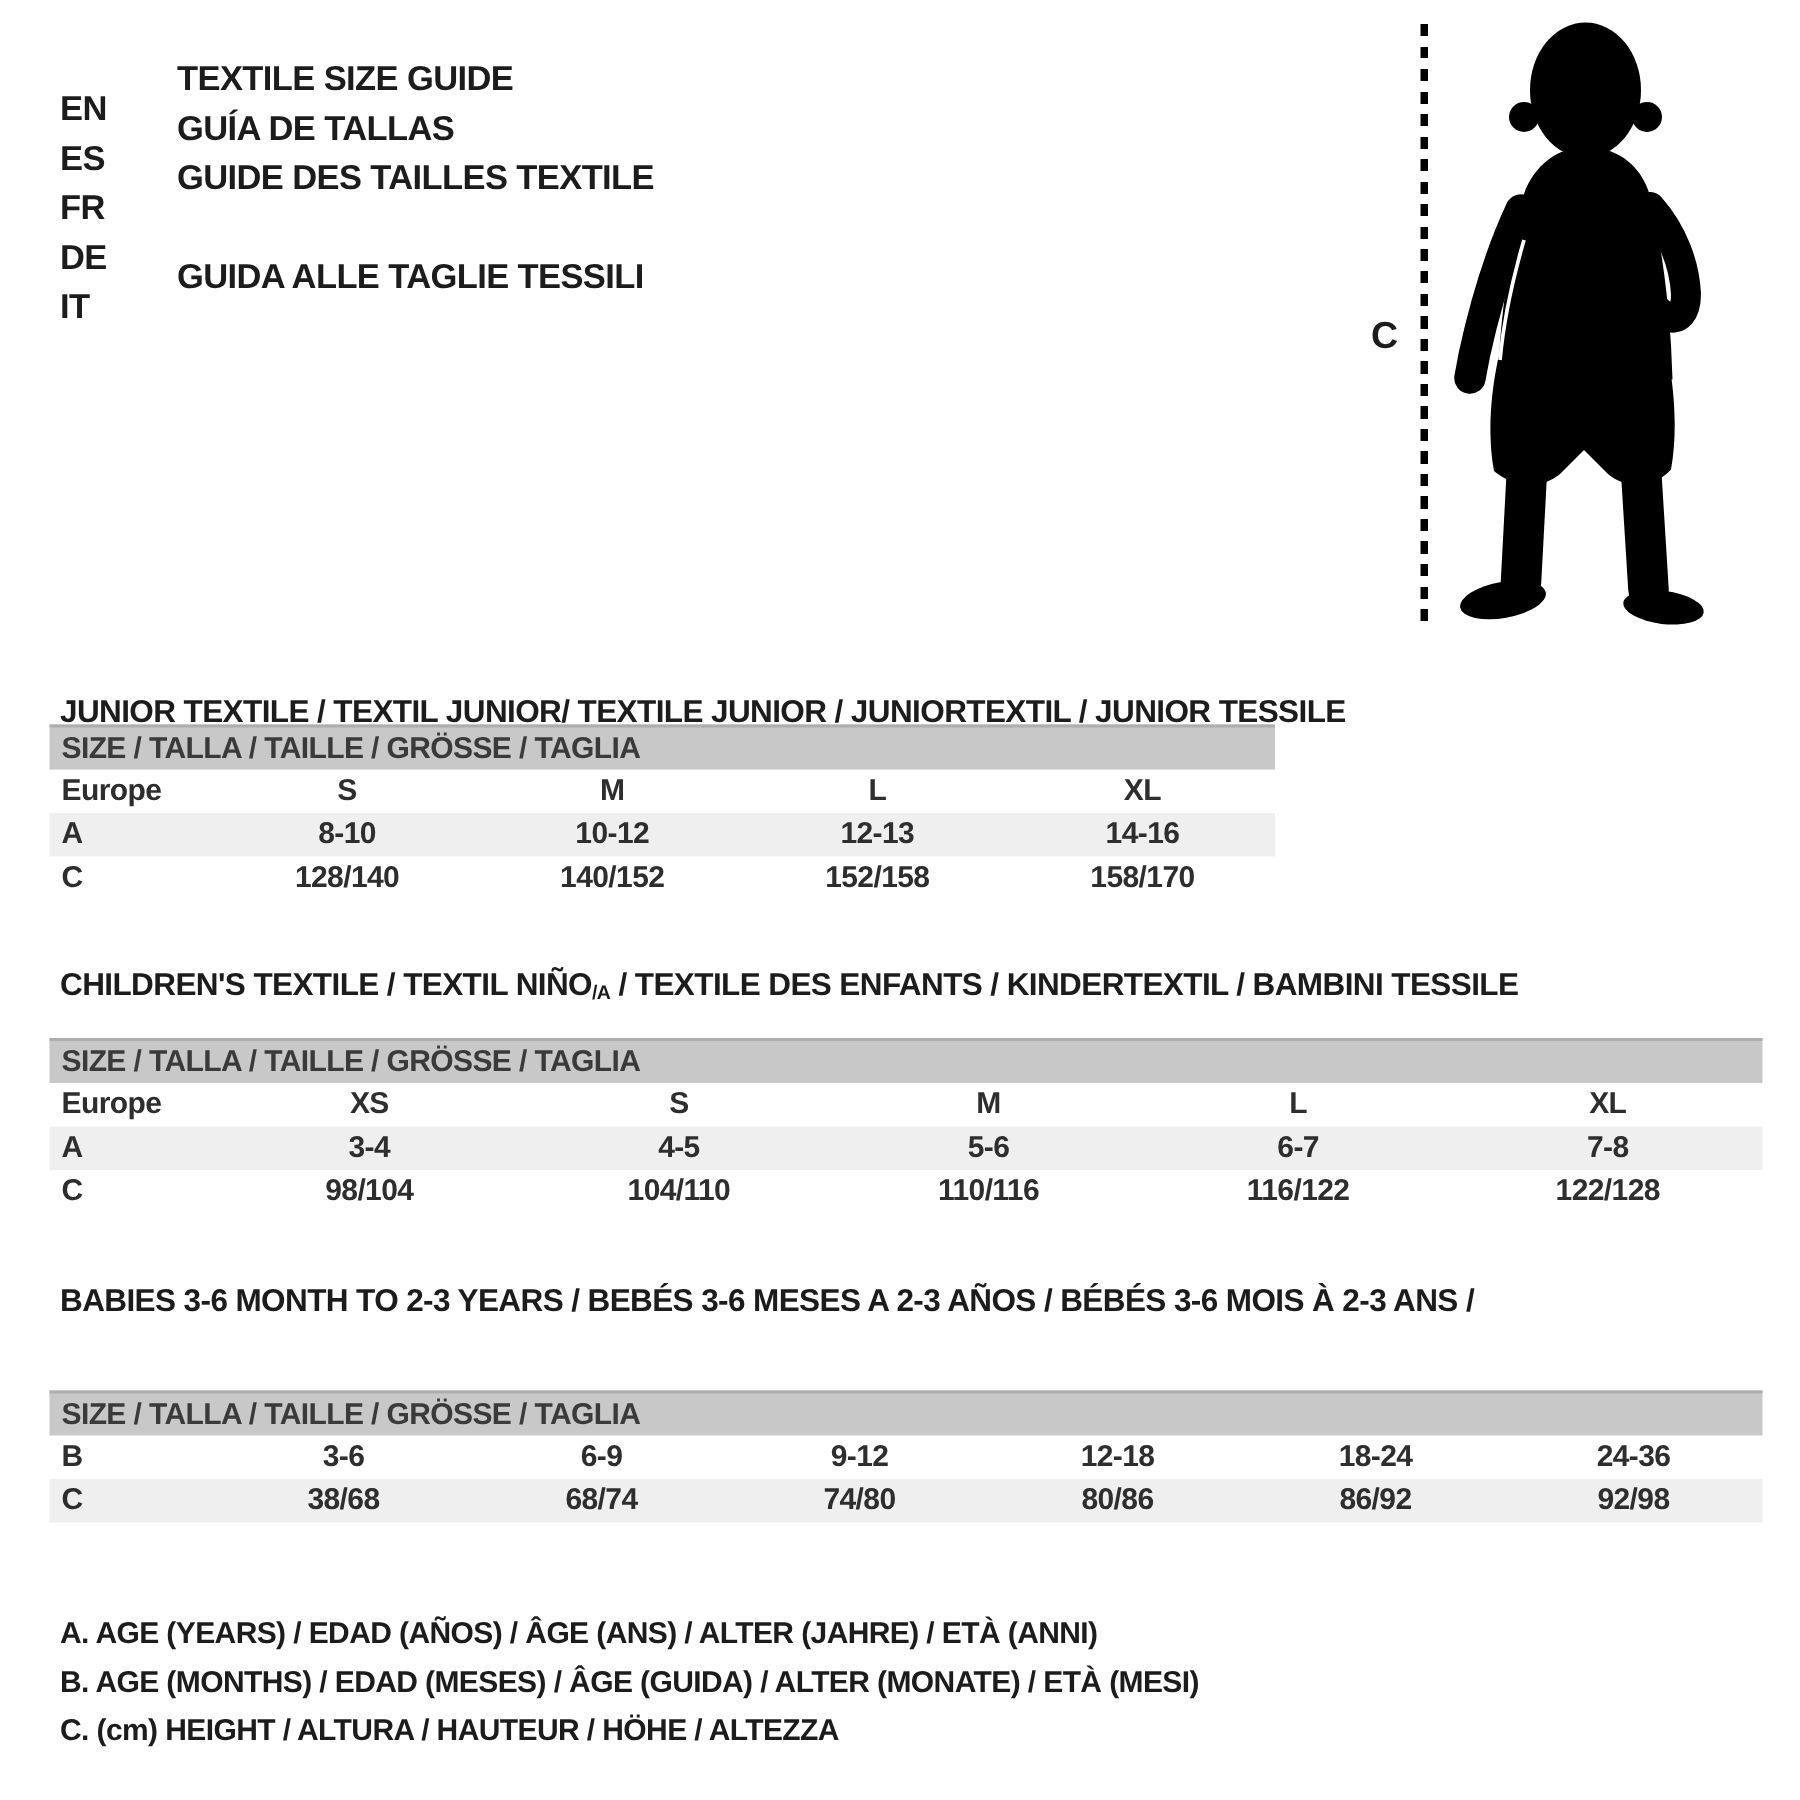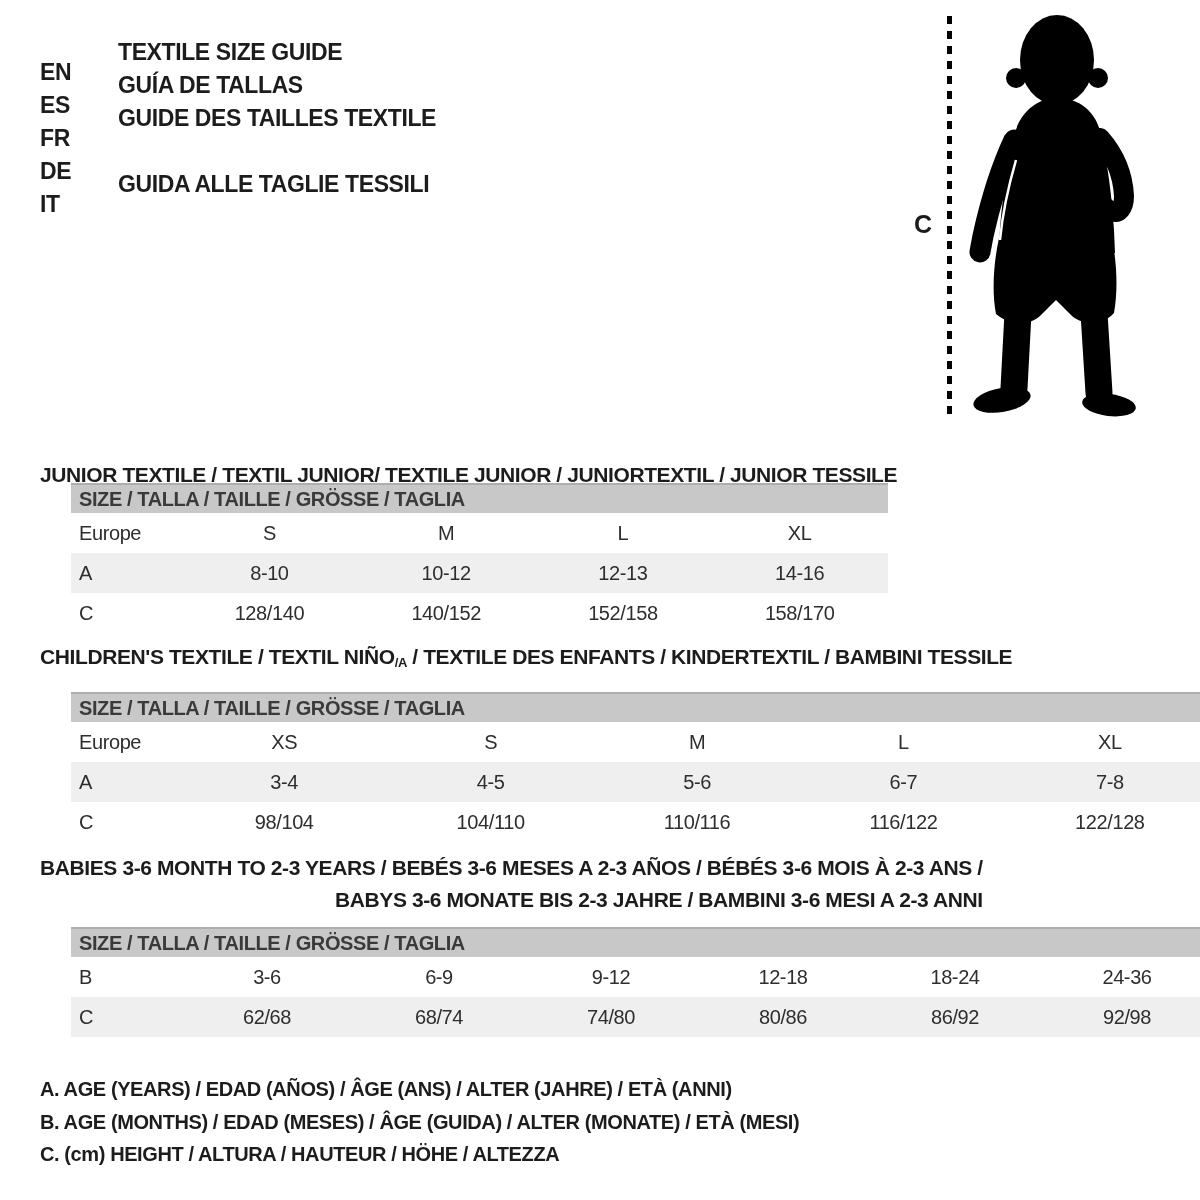--- a/index.html
+++ b/index.html
@@ -30,31 +30,31 @@
                    font-size: 25px; font-weight: 700; }
   .baby-svg { position: absolute; left: 952px; top: 8px; color: var(--silhouette, #000); }
 
   
   .section-title { position: absolute; font-size: 21px; font-weight: 700;
                    letter-spacing: -0.4px; white-space: nowrap; line-height: 24px; }
   .section-title .ssub { font-size: 0.62em; vertical-align: -0.22em; }
   .two-line { line-height: 32px; }
 
   
-  .sg-table { position: absolute; margin-left: 38px; }
+  .sg-table { position: absolute; }
   .size-bar {
     height: 30px; box-sizing: border-box;
     background: var(--bar_bg, #c8c8c8);
     border-top: 2px solid var(--bar_border, #aeaeae);
     display: flex; align-items: center; padding-left: 8px;
     font-size: 20px; font-weight: 700; letter-spacing: -0.4px;
     color: var(--bar_ink, #3a3a3a);
   }
-  .trow { display: flex; align-items: center; height: 40px;
-          font-size: 20px; font-weight: 400; letter-spacing: -0.4px;
+  .trow { display: flex; align-items: center; height: 29px;
+          font-size: 20px; font-weight: 700; letter-spacing: -0.4px;
           color: var(--table_ink, #2e2e2e); }
   .trow.alt { background: var(--alt_row_bg, #efefef); }
   .tlabel { width: 110px; flex: 0 0 110px; padding-left: 8px; box-sizing: border-box; }
   .tcell { flex: 1 1 0; text-align: center; }
 
   
   .legend { position: absolute; left: 40px; top: 1073px;
             font-size: 20px; font-weight: 700; letter-spacing: -0.4px; line-height: 32.5px;
             white-space: nowrap; }
 </style>
@@ -169,41 +169,40 @@
   <div class="trow">
     <span class="tlabel">C</span>
     <span class="tcell">98/104</span>
     <span class="tcell">104/110</span>
     <span class="tcell">110/116</span>
     <span class="tcell">116/122</span>
     <span class="tcell">122/128</span>
   </div>
 </div>
 
-<div class="section-title two-line" style="left:40px; top:852px;text-align:right;">
+<div class="section-title two-line" style="left:40px; top:852px;">
   <div>BABIES 3-6 MONTH TO 2-3 YEARS / BEBÉS 3-6 MESES A 2-3 AÑOS / BÉBÉS 3-6 MOIS À 2-3 ANS /</div>
-  <div>BABYS 3-6 MONATE BIS 2-3 JAHRE / BAMBINI 3-6 MESI A 2-3 ANNI</div>
 </div>
 
 <div class="sg-table" style="left:33px; top:927px; width:1142px;">
   <div class="size-bar">
     <span>SIZE / TALLA / TAILLE / GRÖSSE / TAGLIA</span>
   </div>
   <div class="trow">
     <span class="tlabel">B</span>
     <span class="tcell">3-6</span>
     <span class="tcell">6-9</span>
     <span class="tcell">9-12</span>
     <span class="tcell">12-18</span>
     <span class="tcell">18-24</span>
     <span class="tcell">24-36</span>
   </div>
   <div class="trow alt">
     <span class="tlabel">C</span>
-    <span class="tcell">62/68</span>
+    <span class="tcell">38/68</span>
     <span class="tcell">68/74</span>
     <span class="tcell">74/80</span>
     <span class="tcell">80/86</span>
     <span class="tcell">86/92</span>
     <span class="tcell">92/98</span>
   </div>
 </div>
 
 <div class="legend">
   <div>A. AGE (YEARS) / EDAD (AÑOS) / ÂGE (ANS) / ALTER (JAHRE) / ETÀ (ANNI)</div>

